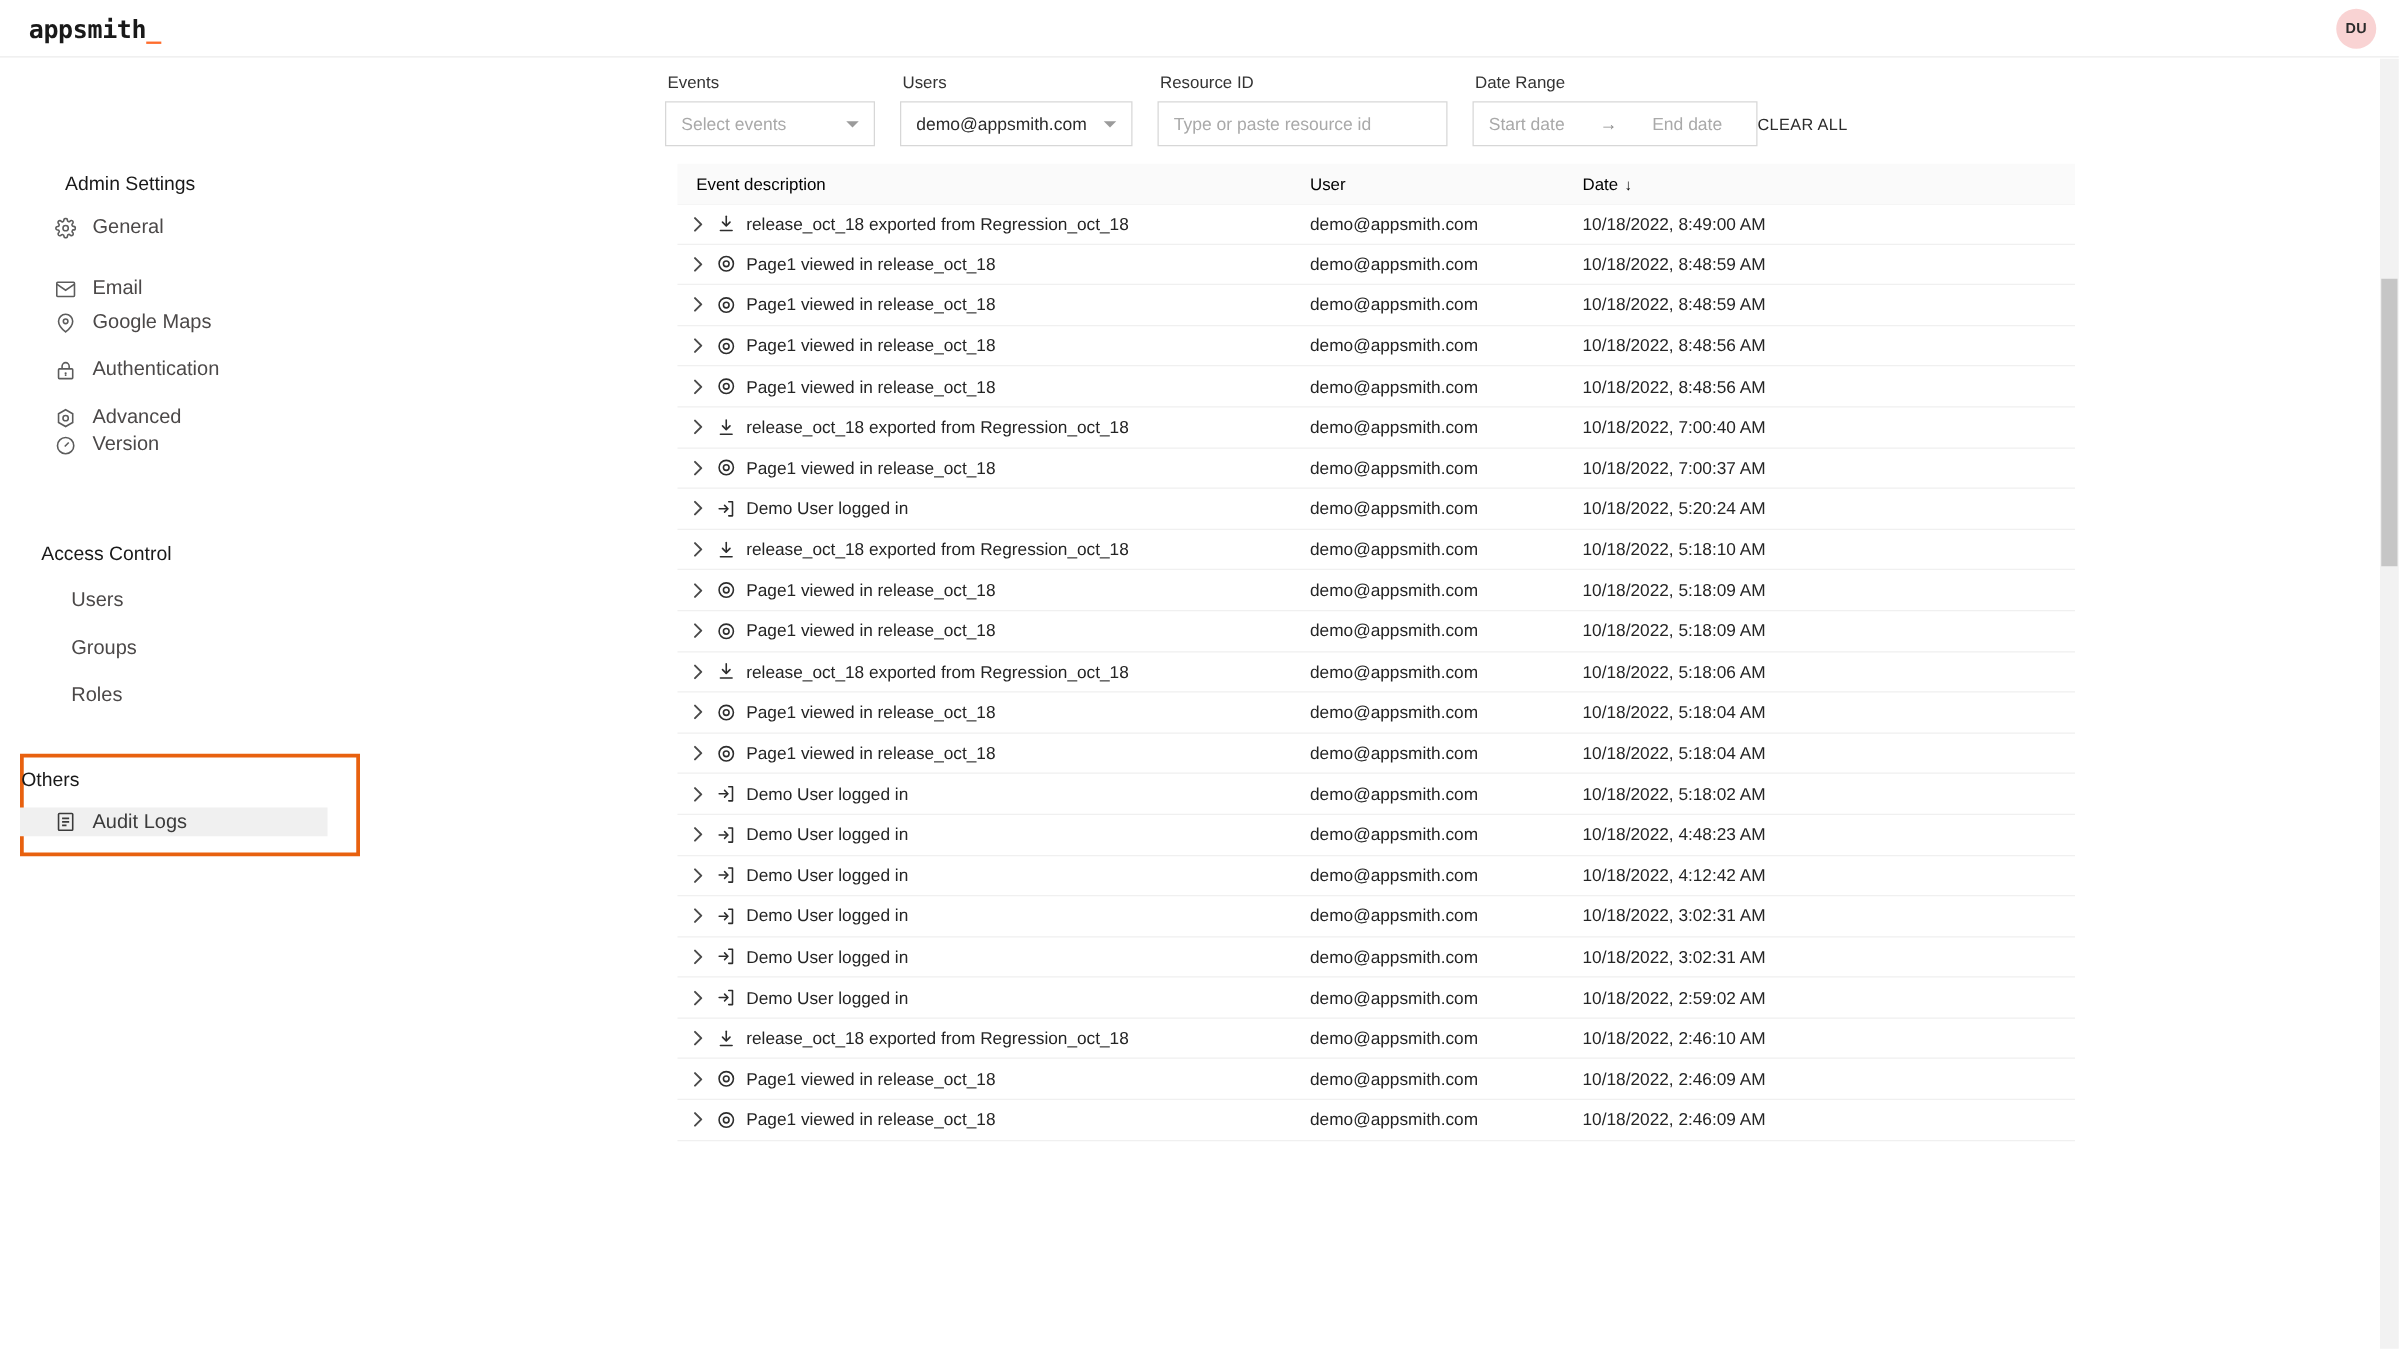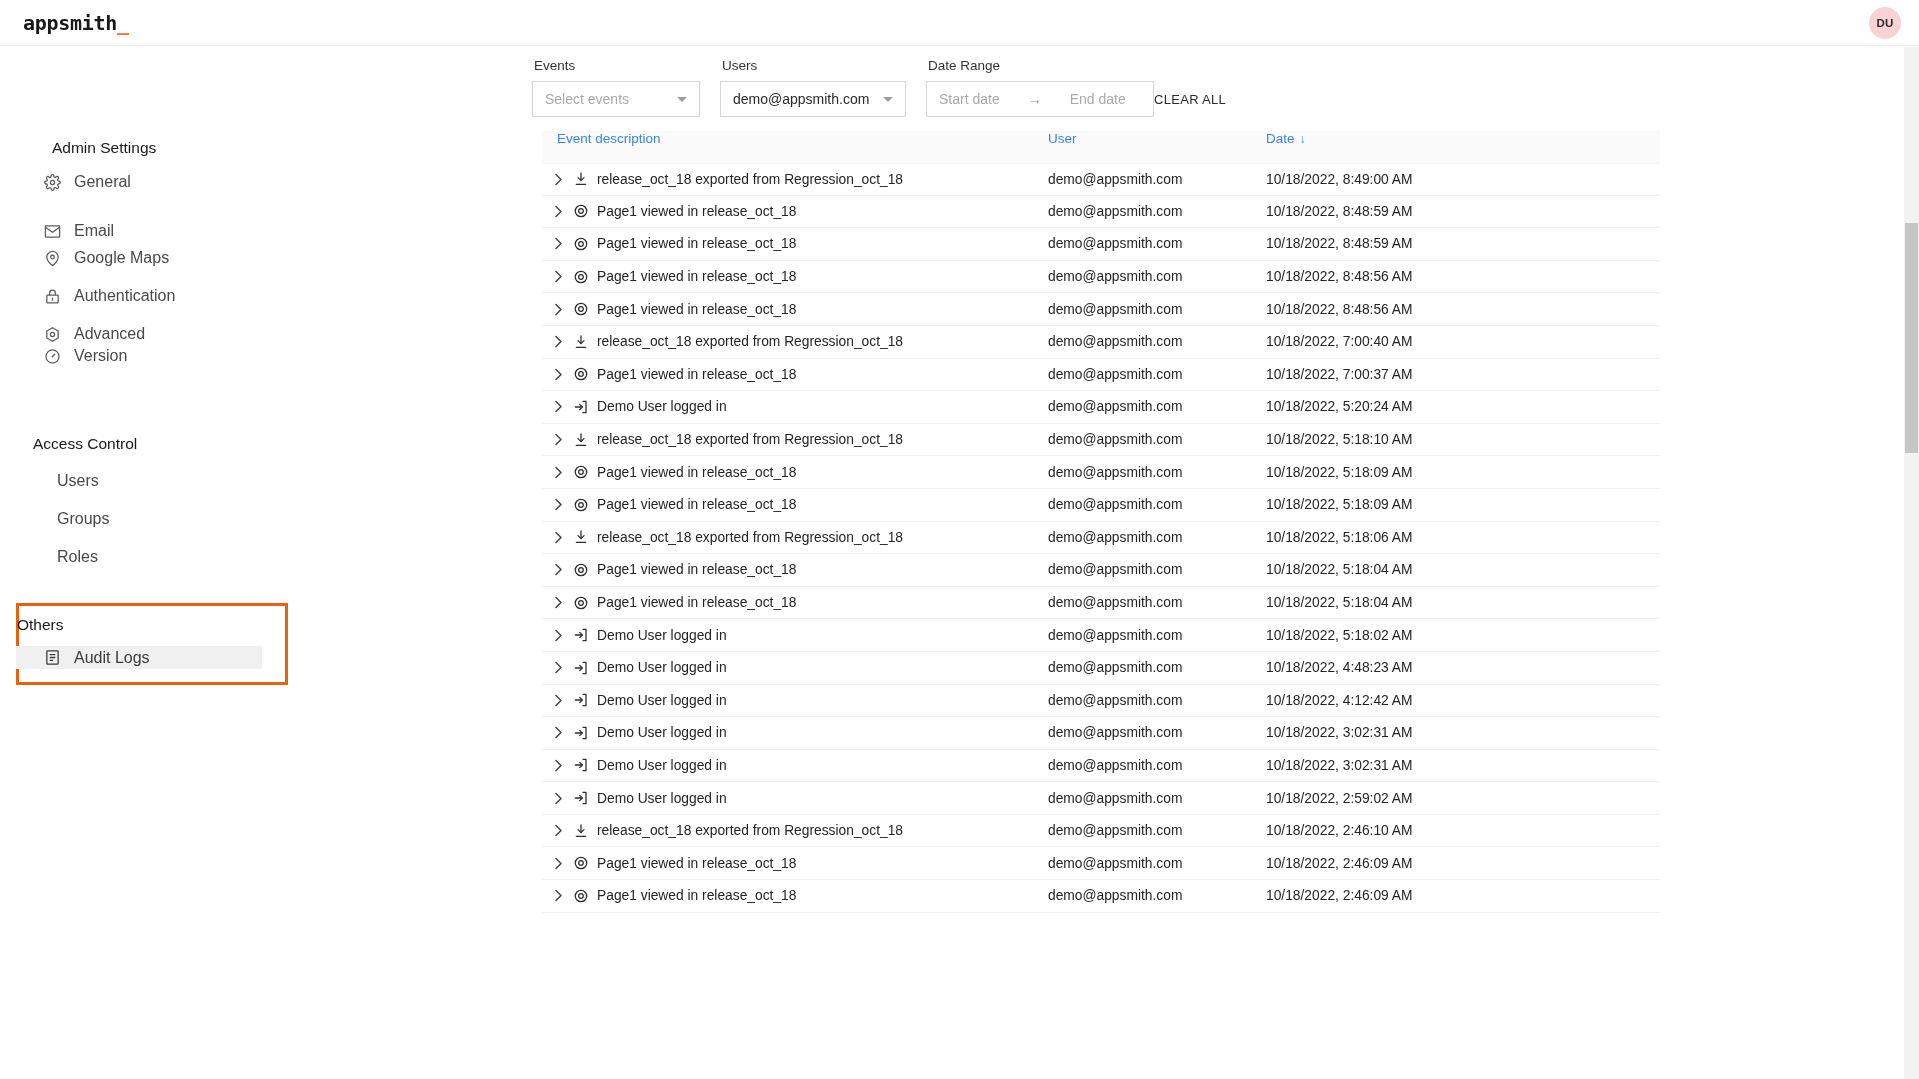--- a/index.html
+++ b/index.html
@@ -190,22 +190,23 @@
   .table {
     position: absolute;
     top: 84px;
     left: 12px;
     width: 1118px;
   }
   .thead {
     height: 32px;
     background: #fafafa;
     display: flex;
+    align-items: center;
     font-size: 13.5px;
-    color: #3b82f6;
+    color: #000000;
   }
   .col-desc { width: 506px; padding-left: 15px; }
   .col-user { width: 218px; }
   .col-date { width: 250px; }
   .sort-arrow { margin-left: 5px; font-size: 12px; }
 
   .trow {
     height: 32.6px;
     display: flex;
     align-items: center;
@@ -377,20 +378,26 @@
     </div>
 
     <div class="filter-group">
       <div class="filter-label" style="margin-left:20px">Users</div>
       <div class="filter-control fc-users">
         <span>demo@appsmith.com</span>
         <span class="caret"></span>
       </div>
     </div>
 
+    <div class="filter-group">
+      <div class="filter-label" style="margin-left:20px">Resource ID</div>
+      <div class="filter-control fc-res">
+        <span class="placeholder">Type or paste resource id</span>
+      </div>
+    </div>
 
     <div class="filter-group">
       <div class="filter-label" style="margin-left:20px">Date Range</div>
       <div class="filter-control fc-date">
         <span class="placeholder">Start date</span>
         <span class="arrow-sep">→</span>
         <span class="placeholder">End date</span>
       </div>
     </div>
 

